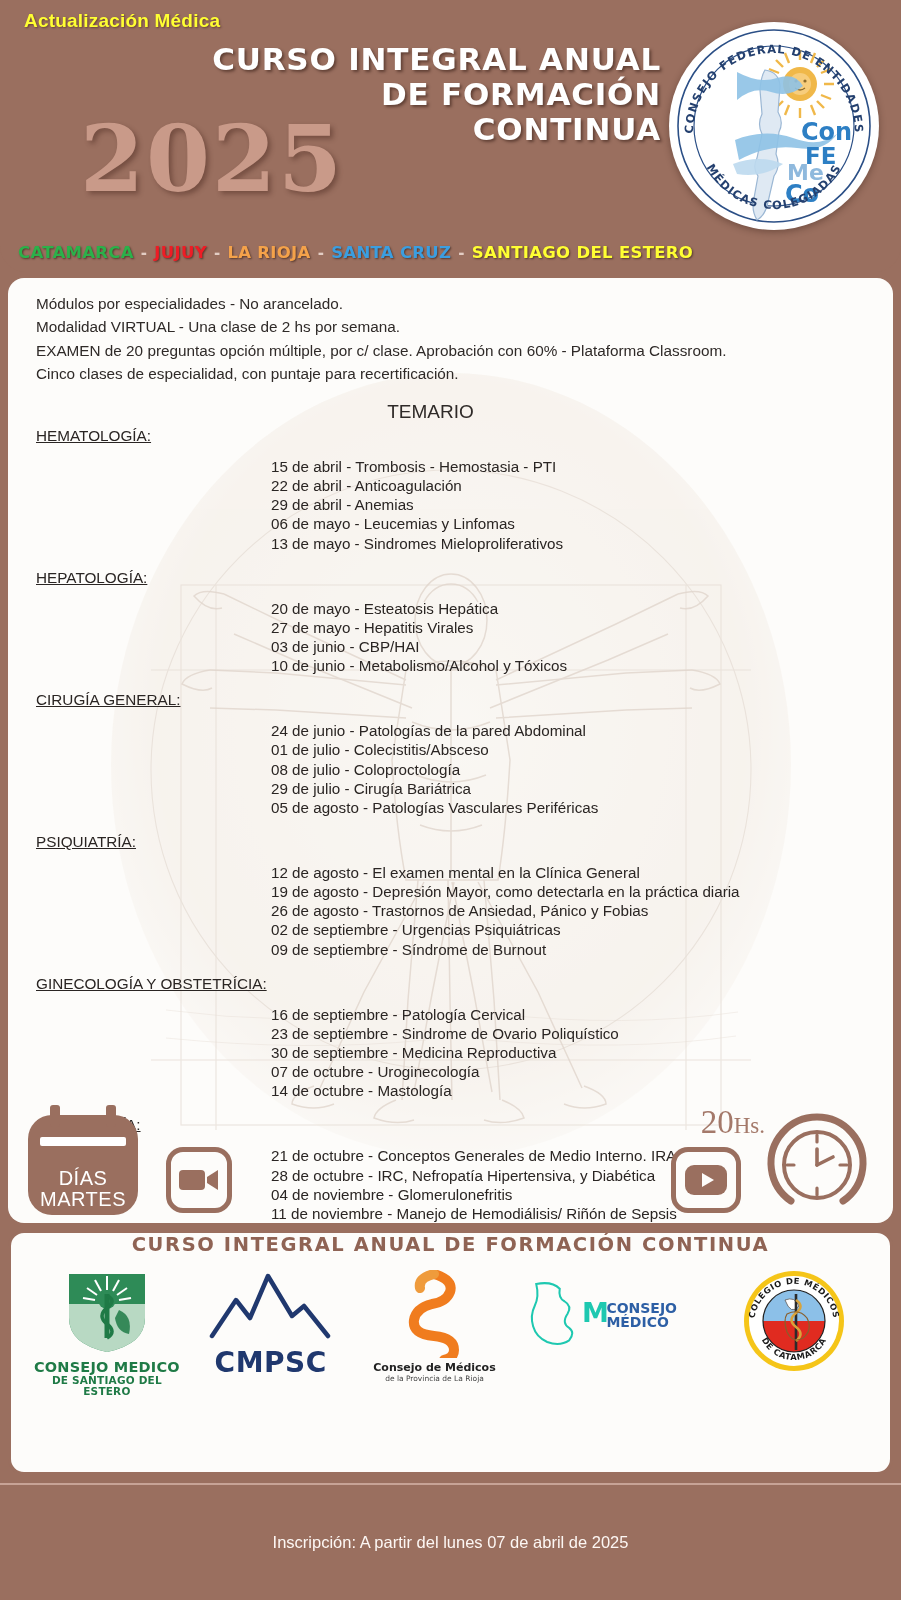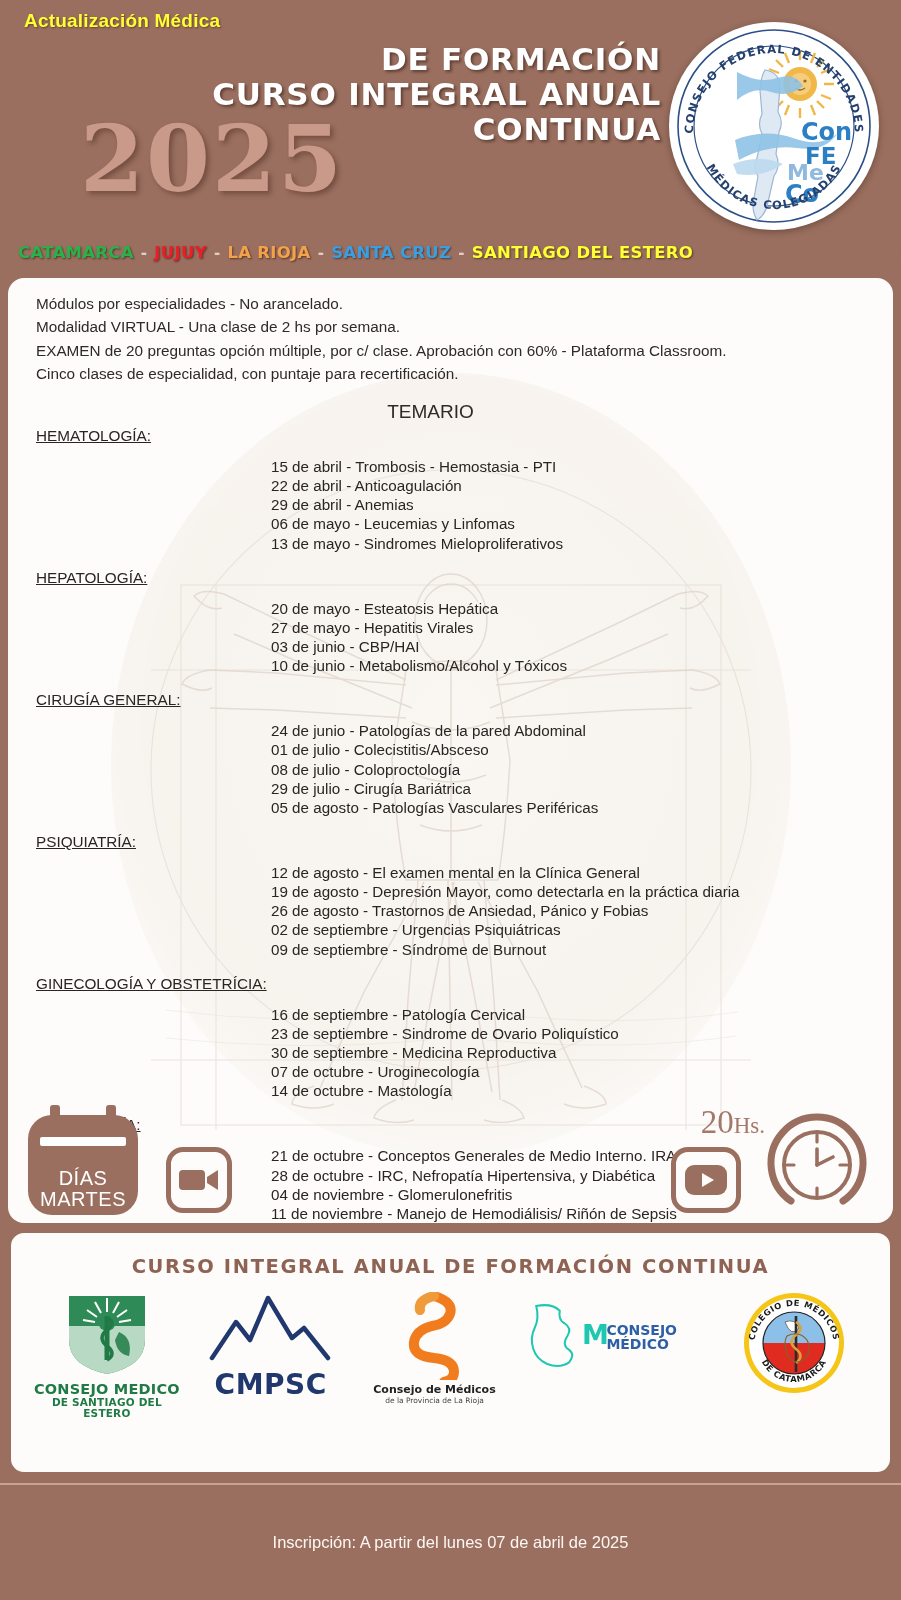--- a/index.html
+++ b/index.html
@@ -188,21 +188,20 @@
     border: 3px solid #9a6f5f;
     overflow: hidden;
   }
   .logos h2 {
     text-align: center;
     font-family: "DejaVu Sans", sans-serif;
     font-size: 19.5px;
     font-weight: bold;
     letter-spacing: 1.6px;
     color: #8f6354;
-    margin-top: 22px;
   }
   .logorow {
     display: flex; align-items: flex-start; justify-content: space-around;
     margin-top: 14px; padding: 0 14px;
   }
   .logo { width: 158px; text-align: center; }
 
   .lbl-cmse { font-family:"DejaVu Sans",sans-serif; font-weight:bold; font-size:14.5px; color:#1f7a46; letter-spacing:.2px; line-height:1.05;}
   .lbl-cmse small { display:block; font-size:10.5px; letter-spacing:.2px; }
   .lbl-cmpsc { font-family:"DejaVu Sans",sans-serif; font-weight:bold; font-size:28px; color:#20386e; letter-spacing:.5px;}
@@ -224,22 +223,22 @@
 </head>
 <body>
 
 <div class="poster">
 
   <div class="header">
 
     <div class="kicker">Actualización Médica</div>
 
     <div class="title-block">
+      <div class="title-line">CURSO INTEGRAL ANUAL</div>
       <div class="title-line">DE FORMACIÓN</div>
-      <div class="title-line">CURSO INTEGRAL ANUAL</div>
       <div class="title-line">CONTINUA</div>
     </div>
 
     <div class="year">2025</div>
 
     <div class="provinces"><span class="p" style="color: rgb(43, 177, 74);">CATAMARCA</span><span class="sep">-</span><span class="p" style="color: rgb(238, 28, 37);">JUJUY</span><span class="sep">-</span><span class="p" style="color: rgb(244, 162, 74);">LA RIOJA</span><span class="sep">-</span><span class="p" style="color: rgb(59, 158, 224);">SANTA CRUZ</span><span class="sep">-</span><span class="p" style="color: rgb(255, 255, 51);">SANTIAGO DEL ESTERO</span></div>
 
     <div class="seal">
       <svg viewBox="0 0 210 208" width="210" height="208" aria-hidden="true">
         <defs>

